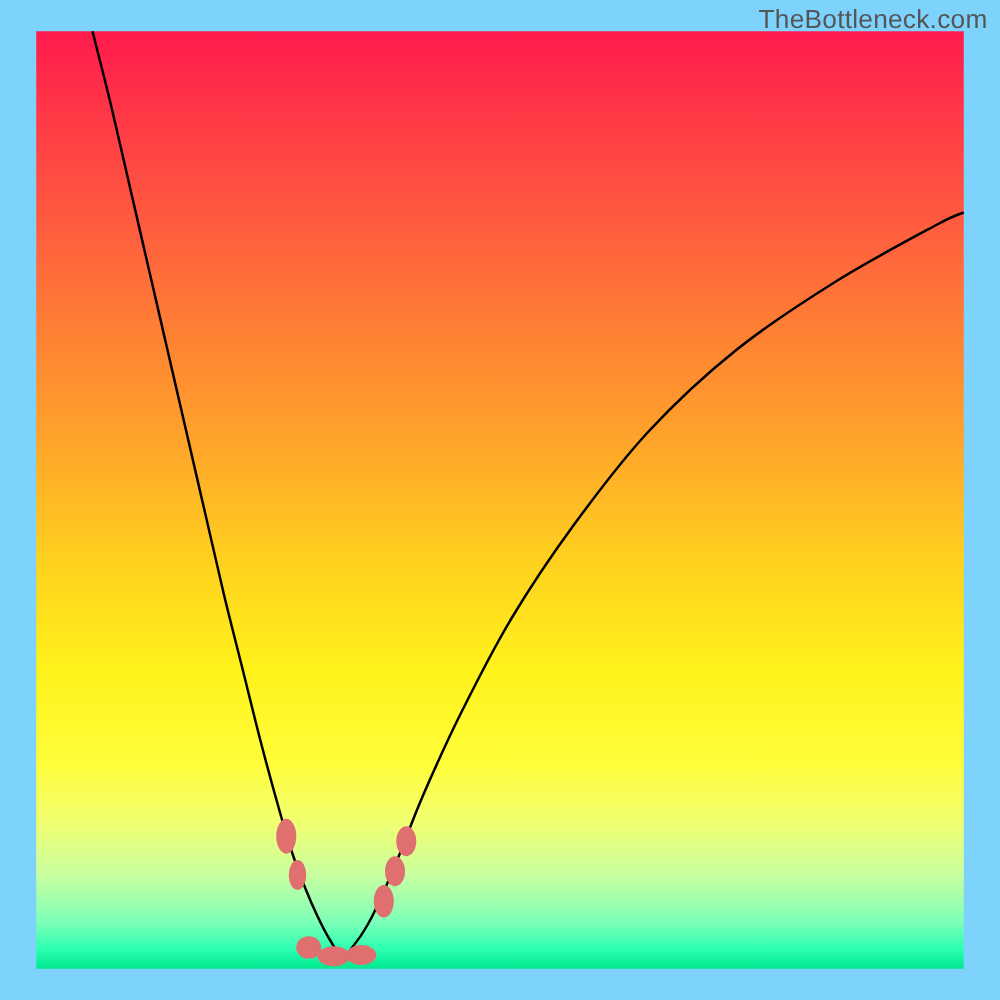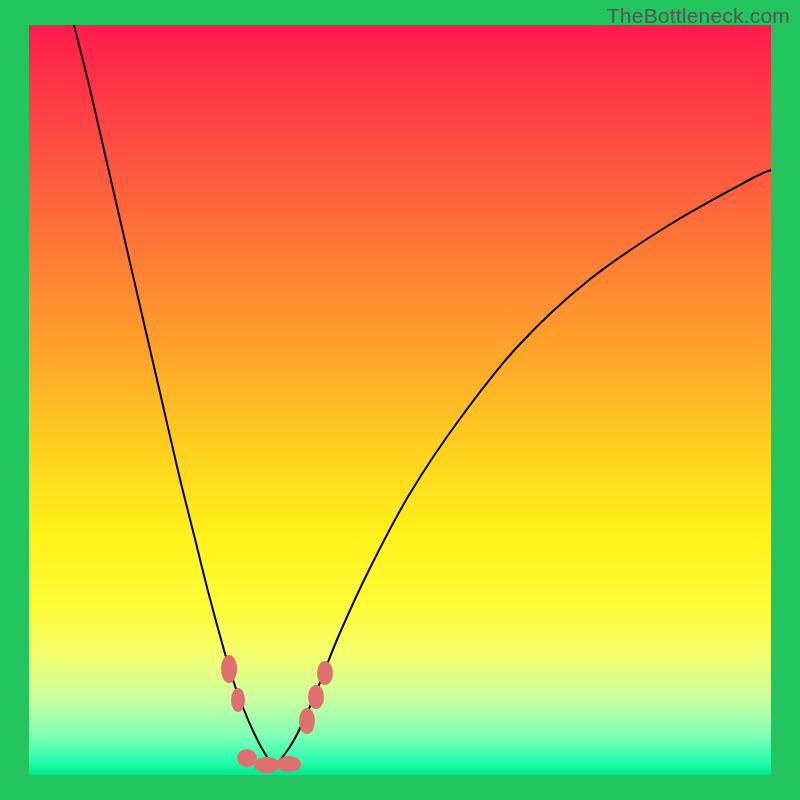--- a/index.html
+++ b/index.html
@@ -10,21 +10,21 @@
     background: #000;
     font-family: Arial, Helvetica, sans-serif;
     overflow: hidden;
   }
   .frame {
     position: absolute;
     left: 0;
     top: 0;
     width: 800px;
     height: 800px;
-    background: #22c55e;
+    background: #7dd3fc;
   }
   .plot {
     position: absolute;
     left: 29px;
     top: 25px;
     width: 742px;
     height: 750px;
     background: linear-gradient(to bottom,
       #ff1a4d 0%,
       #ff3547 8%,

